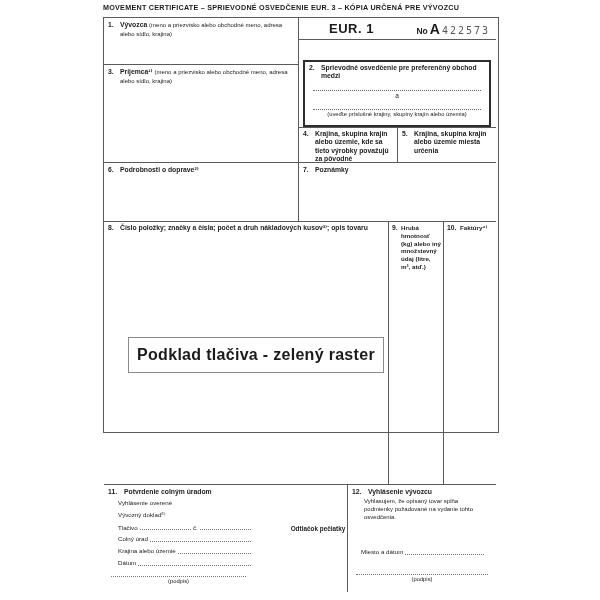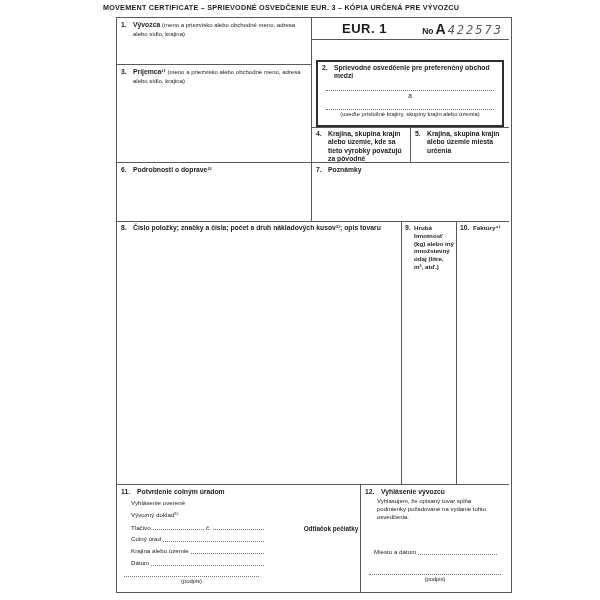--- a/index.html
+++ b/index.html
@@ -4,21 +4,21 @@
 <style>
   :root{
     --ink:#1b1b1b; --line:#5a5a5a; --thick:#2e2e2e; --serial:#55585c;
   }
   *{box-sizing:border-box; margin:0; padding:0;}
   html,body{width:600px;height:600px;background:#ffffff;overflow:hidden;
     font-family:"Liberation Sans","DejaVu Sans",sans-serif; color:var(--ink);}
   .sheet{position:absolute;left:0;top:0;width:600px;height:600px;background:#fff;}
   .doc-title{position:absolute;left:103px;top:3px;width:400px;
     font-size:7.2px;font-weight:bold;letter-spacing:.25px;white-space:nowrap;}
-  .form{position:absolute;left:116px;top:17px;width:396px;height:576px;
+  .form{position:absolute;left:103px;top:17px;width:396px;height:416px;
     border:1px solid var(--line);}
   .bx{position:absolute;overflow:hidden;}
   .br{border-right:1px solid var(--line);}
   .bb{border-bottom:1px solid var(--line);}
   .bt{border-top:1px solid var(--line);}
   
   .lblrow{display:flex;padding:3px 4px 0 4px;line-height:1.25;}
   .num{flex:0 0 12px;font-weight:bold;font-size:6.8px;}
   .num.wide{flex:0 0 16px;}
   .txt{flex:1;font-size:6.8px;}
@@ -30,21 +30,21 @@
   .center{text-align:center;}
   .small-caption{font-size:5.8px;text-align:center;}
   
   .eur-head{display:flex;align-items:center;justify-content:space-between;
     padding:0 6px 0 30px;}
   .eur-code{font-size:13px;font-weight:bold;letter-spacing:.5px;}
   .serialgrp{display:flex;align-items:baseline;gap:2px;}
   .no-lbl{font-size:8.5px;font-weight:bold;}
   .series{font-size:14px;font-weight:bold;}
   .serial{font-family:"DejaVu Sans Mono","Liberation Mono",monospace;
-    font-size:12px;color:var(--serial);letter-spacing:2px;font-style:italic;}
+    font-size:10px;color:var(--serial);letter-spacing:2px;}
   
   .leader{display:flex;align-items:flex-end;font-size:6.2px;line-height:1.1;}
   .leader .dots{flex:1;border-bottom:1px dotted #777;margin:0 2px 1px 2px;height:1px;}
   .leader .lbl{white-space:nowrap;}
   .plain{font-size:6.2px;line-height:1.1;}
   .watermark{position:absolute;left:24px;top:319px;width:256px;height:36px;
     border:1px solid #8a8a8a;display:flex;align-items:center;justify-content:center;
     font-size:16px;font-weight:bold;letter-spacing:.3px;background:#fff;}
   .sigline{border-bottom:1px dotted #777;height:1px;}
   .sigcap{font-size:5.8px;text-align:center;margin-top:1px;}
@@ -137,20 +137,21 @@
         </div>
       </div>
       <div class="bx" style="left:340px;top:0;width:52px;height:262px;">
         <div class="lblrow" style="padding:2px 2px 0 3px;">
           <span class="num" style="flex:0 0 13px;">10.</span>
           <span class="txt b" style="font-size:6.2px;">Faktúry⁴⁾</span>
         </div>
       </div>
     </div>
 
+    <div class="watermark">Podklad tlačiva - zelený raster</div>
 
     <div class="bx br" style="left:0;top:467px;width:244px;height:107px;">
       <div class="lblrow" style="padding-top:3px;">
         <span class="num wide">11.</span>
         <span class="txt b">Potvrdenie colným úradom</span>
       </div>
       <div style="position:absolute;left:14px;top:14px;width:135px;">
         <div class="plain" style="margin-top:1px;">Vyhlásenie overené</div>
         <div class="plain" style="margin-top:5px;">Vývozný doklad⁵⁾</div>
         <div class="leader" style="margin-top:6px;">

